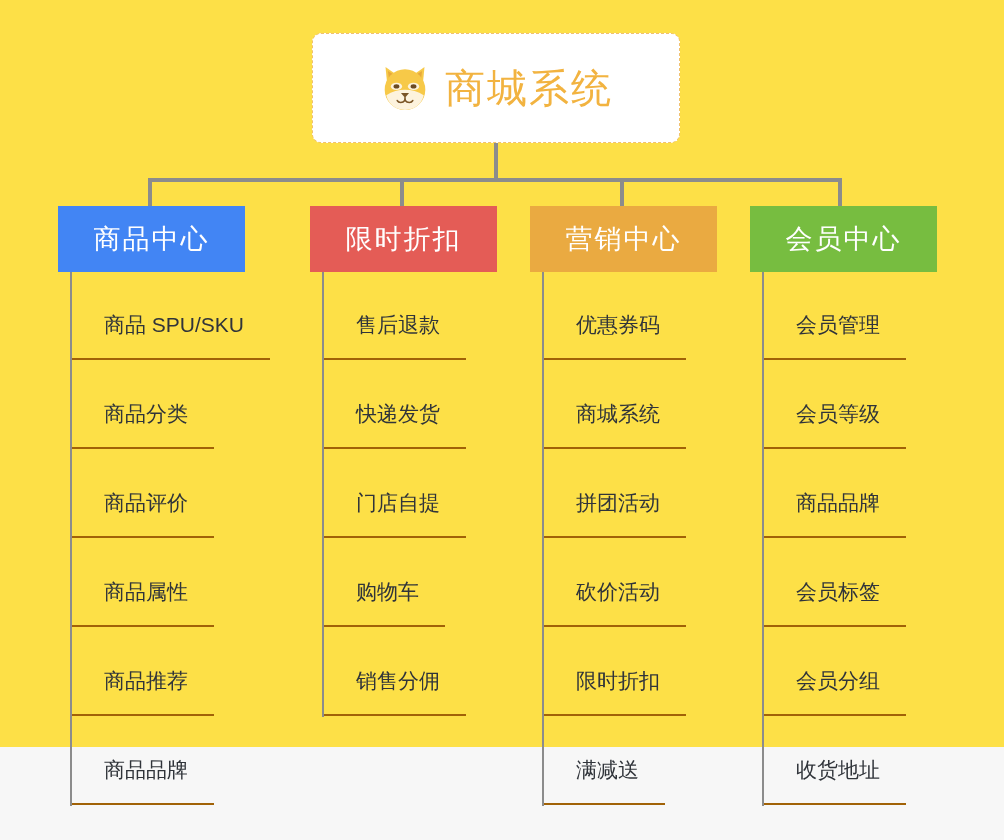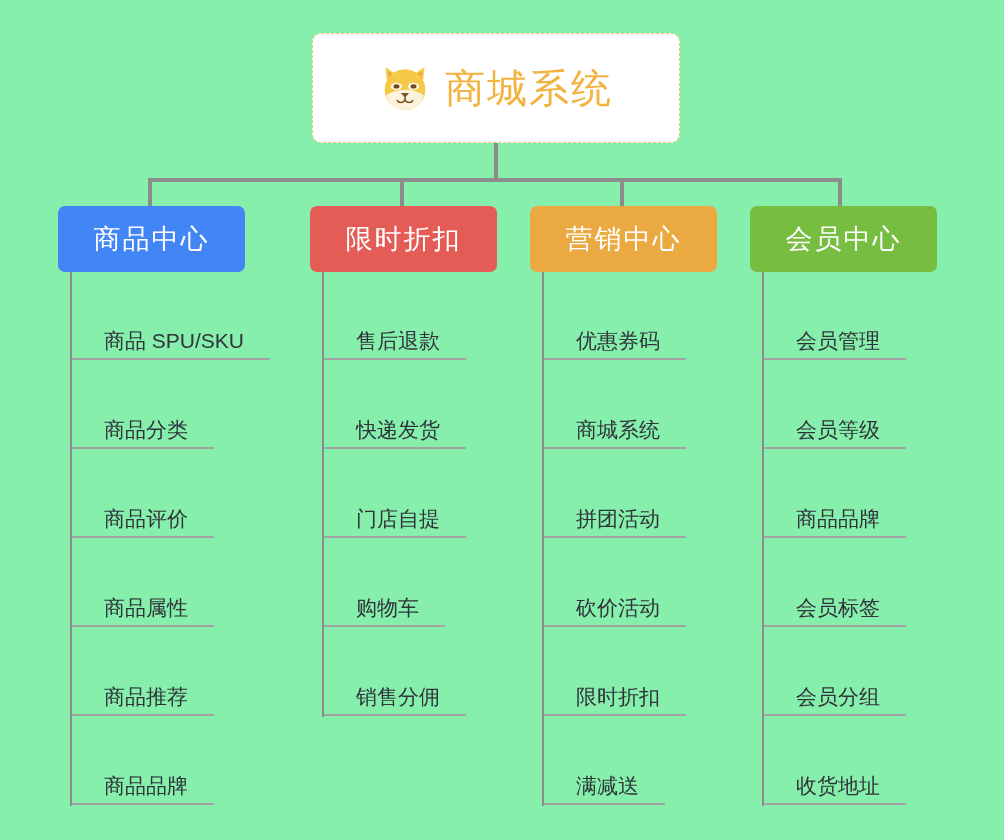--- a/index.html
+++ b/index.html
@@ -8,22 +8,22 @@
     width: 1004px;
     height: 840px;
     background: #f7f7f7;
     font-family: "Liberation Sans", "DejaVu Sans", sans-serif;
     overflow: hidden;
   }
 
   #canvas {
     position: relative;
     width: 1004px;
-    height: 840px;
-    background: #86efac;
+    height: 747px;
+    background: #fde047;
   }
 
   
   #root-node {
     position: absolute;
     left: 312px;
     top: 33px;
     width: 368px;
     height: 110px;
     background: #ffffff;
@@ -60,21 +60,21 @@
   
   .column { position: absolute; top: 206px; }
   #column-0 { left: 58px; }
   #column-1 { left: 310px; }
   #column-2 { left: 530px; }
   #column-3 { left: 750px; }
 
   .cat-header {
     width: 187px;
     height: 66px;
-    border-radius: 7px;
+    border-radius: 0;
     display: flex;
     align-items: center;
     justify-content: center;
     color: #ffffff;
     font-size: 27px;
     letter-spacing: 2px;
     white-space: nowrap;
   }
   #column-0 .cat-header { background: #4285f4; }
   #column-1 .cat-header { background: #e45c56; }
@@ -95,22 +95,22 @@
     display: flex;
     align-items: flex-end;
     padding: 0 0 1px 0;
   }
 
   .leaf-label {
     display: inline-block;
     font-size: 21px;
     color: #30343a;
     white-space: nowrap;
-    padding: 0 26px 6px 32px;
-    border-bottom: 2px solid #a3a3a3;
+    padding: 0 26px 22px 32px;
+    border-bottom: 2px solid #a16207;
     line-height: 1.1;
   }
 </style>
 </head>
 <body>
 
 <div id="canvas">
 
   <div id="root-node">
     <svg id="root-icon" viewBox="0 0 64 64">

